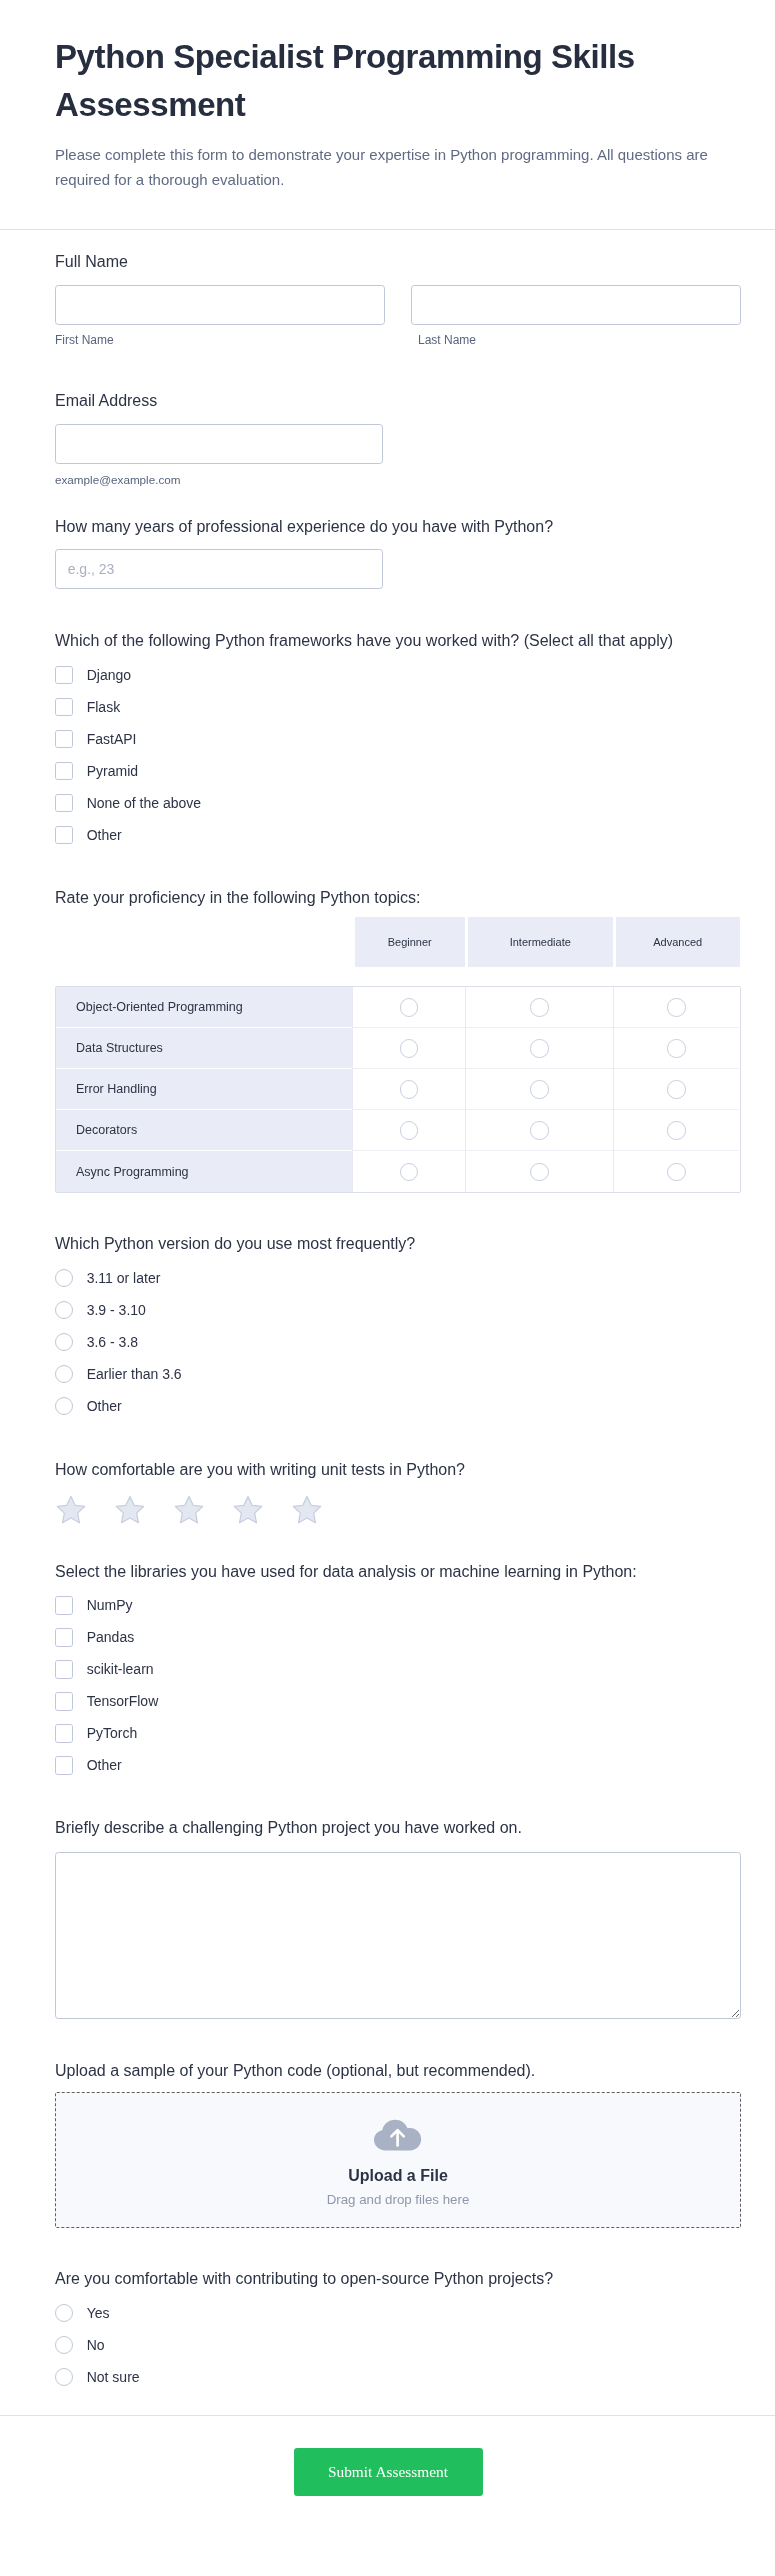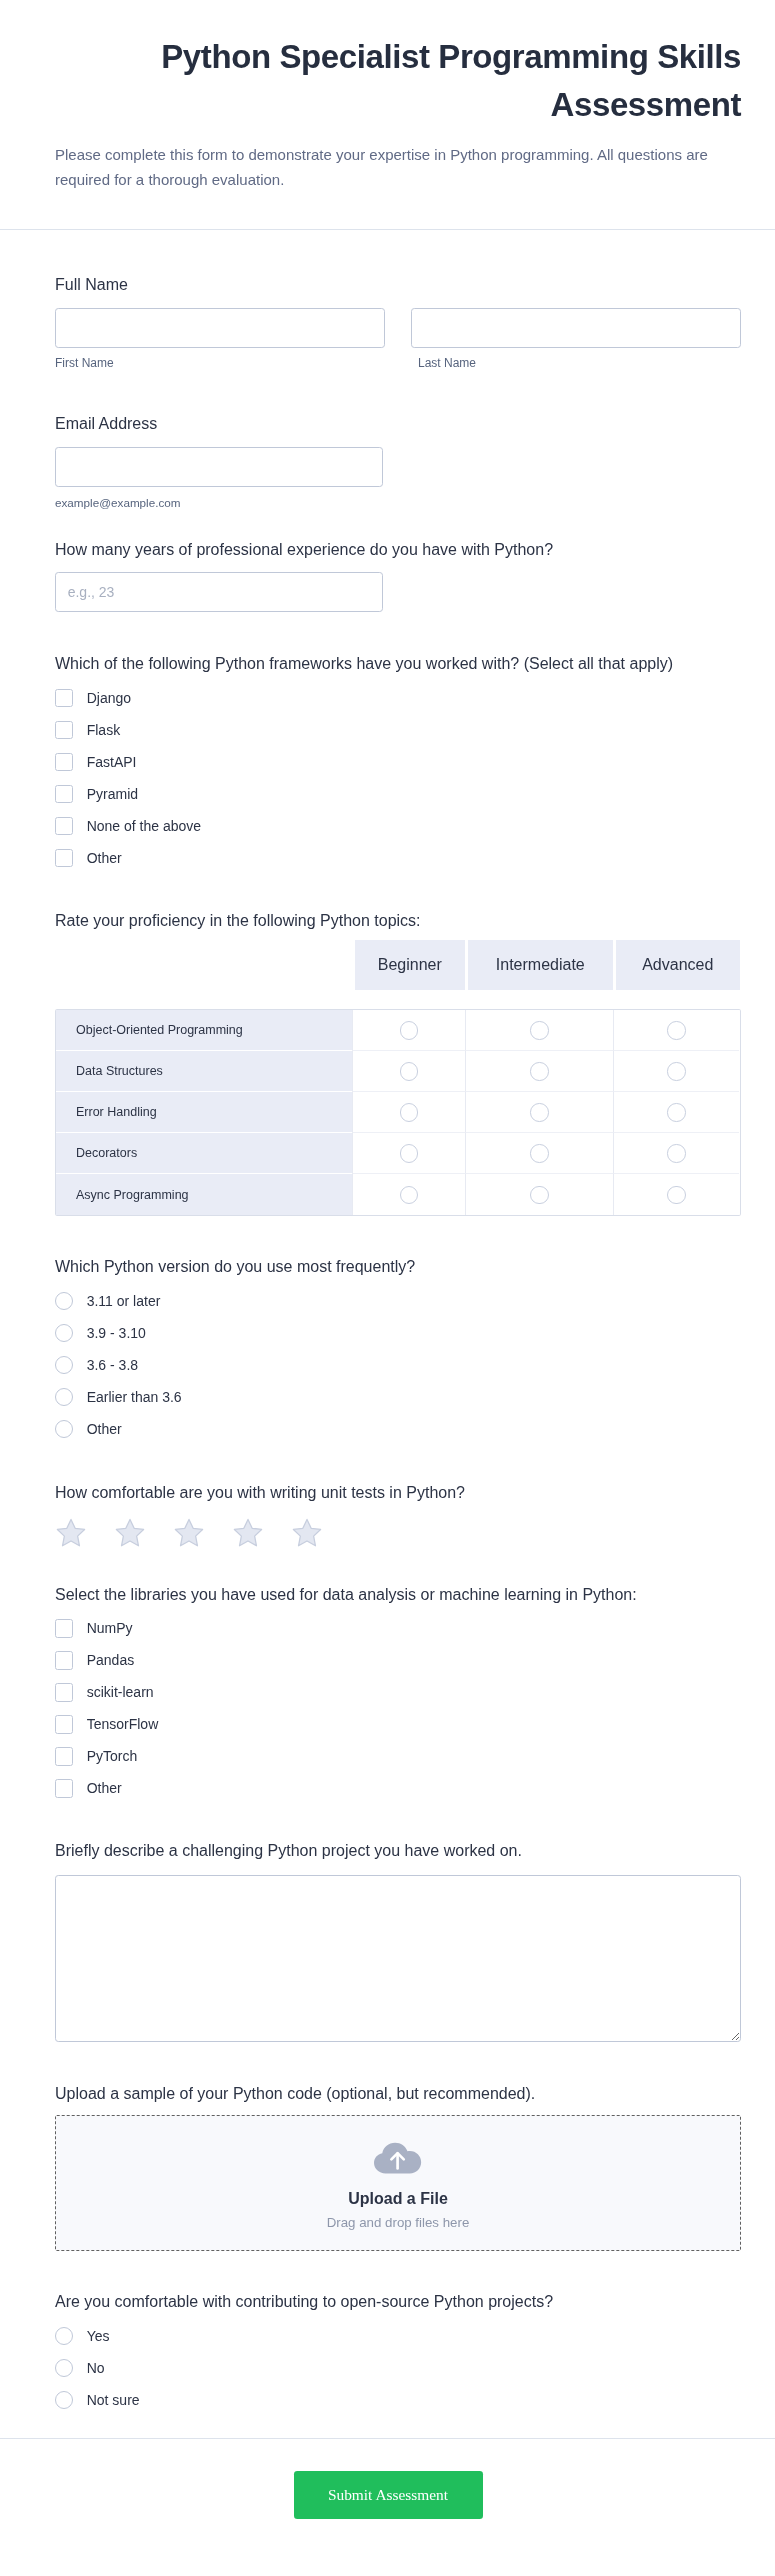--- a/index.html
+++ b/index.html
@@ -9,31 +9,30 @@
     font-family:"Liberation Sans", sans-serif;
     color:#2c3345;
   }
   .page { width:776px; background:#fff; }
 
   
   .form-header { padding:33px 35px 37px 55px; border-bottom:0.8px solid #dde3ec; }
   .form-title {
     font-size:33px; line-height:48px; font-weight:700; color:#262e3f;
     letter-spacing:-0.4px;
-    text-align:right;
   }
   .form-subtitle { margin-top:13.3px; font-size:15px; line-height:25px; color:#606a85; }
 
   
   .form-body { padding:0 35px 22.5px 55px; border-bottom:0.8px solid #dde3ec; }
   .q { }
   .q-label { font-size:16px; line-height:20px; font-weight:500; color:#2c3345; }
   .q-label.two-line { line-height:24px; }
 
-  .mt54{margin-top:45px}.mt52{margin-top:43px}.mt55{margin-top:30px}
+  .mt54{margin-top:22px}.mt52{margin-top:43px}.mt55{margin-top:30px}
   .mt48{margin-top:40px}.mt44{margin-top:37px}.mt49{margin-top:41px}
   .mt46{margin-top:38px}.mt43{margin-top:36px}.mt50{margin-top:42px}
 
   .name-row { display:flex; gap:26px; margin-top:12.5px; }
   .name-row .text-input { width:330px; }
   .sublabel-row { display:flex; gap:40px; margin-top:8.3px; }
   .sublabel-row span { width:330px; font-size:12px; line-height:15px; color:#57647e; }
 
   .text-input {
     height:40px; border:0.8px solid #c0c8d8; border-radius:3.3px; background:#fff;
@@ -58,21 +57,21 @@
     border-radius:50%; background:#fff; margin-right:13.3px;
   }
   .opt-label { font-size:14px; color:#2c3345; }
 
   
   .matrix { margin-top:9.2px; width:686px; }
   .m-head { display:grid; grid-template-columns:297px 113px 148px 127px; }
   .m-head-cell {
     background:#e9ecf6; height:50px; margin-left:2.5px;
     display:flex; align-items:center; justify-content:center;
-    font-size:16px; color:#2c3345;
+    font-size:11px; color:#2c3345;
   }
   .m-head-spacer { background:transparent; }
   .m-body { margin-top:19px; border:0.8px solid #d9dee9; border-radius:1.7px; }
   .m-row { display:grid; grid-template-columns:296px 113px 148px 126px; }
   .m-row-label {
     background:#e9ecf6; height:41px; display:flex; align-items:center;
     padding-left:20px; font-size:12.5px; color:#2c3345;
     border-bottom:1.7px solid #ffffff;
   }
   .m-row:last-child .m-row-label { border-bottom:none; }

